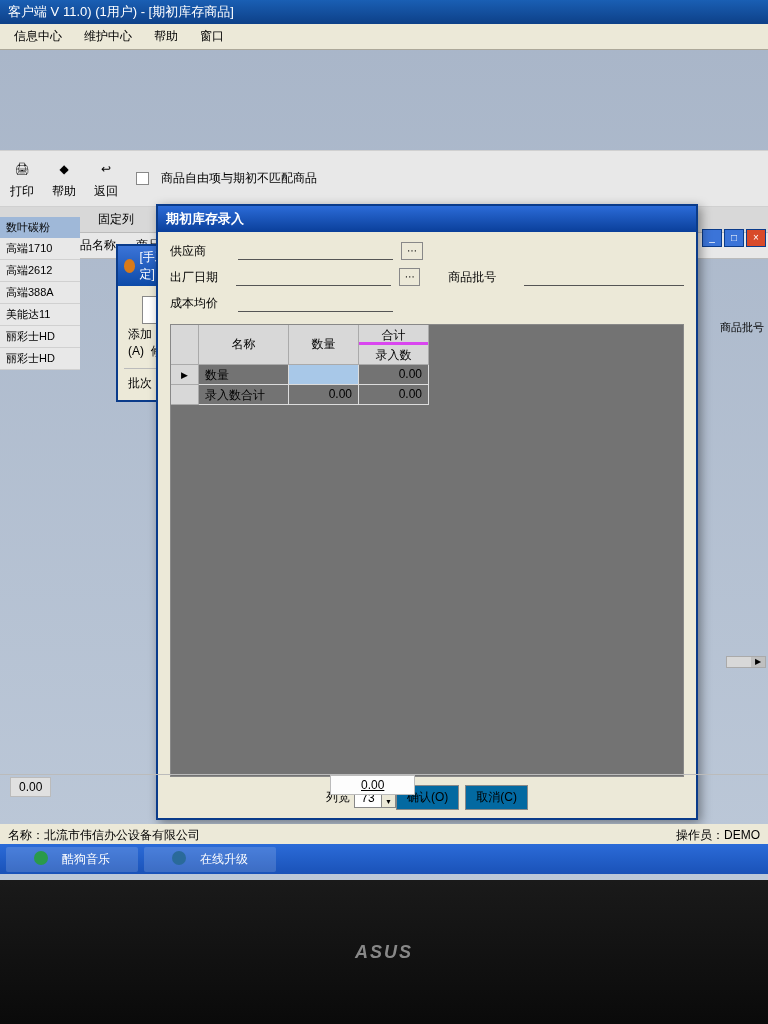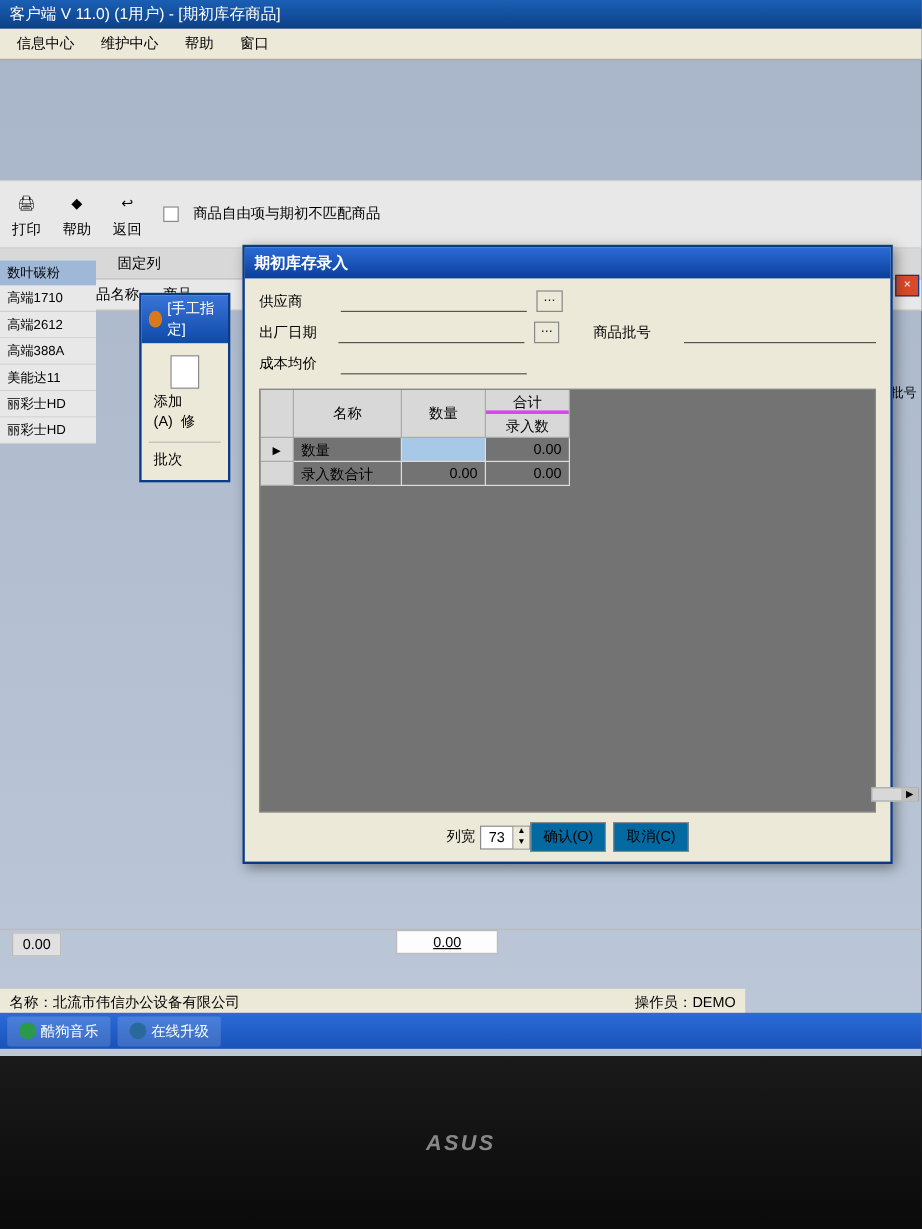--- a/index.html
+++ b/index.html
@@ -27,21 +27,21 @@
 
 .dialog-manual { position: absolute; top: 244px; left: 78px; width: 76px; border: 2px solid #0a3b8a; background: #ece9d8; margin-left: 38px; }
 .dlg-title { background: linear-gradient(180deg, #3b74d8 0%, #0d4aa8 100%); color: #fff; padding: 3px 6px; display: flex; align-items: center; gap: 4px; }
 .dlg-title-icon { width: 14px; height: 14px; background: #d87a1a; border-radius: 50%; }
 .dlg-body { padding: 6px; }
 .dlg-btn { display: flex; flex-direction: column; align-items: center; gap: 2px; padding: 4px; }
 .dlg-btn-icon { width: 24px; height: 28px; border: 1px solid #888; background: #fff; }
 .dlg-sep { border-top: 1px solid #bbb; margin: 4px 0; }
 .batch-label { padding: 2px 4px; }
 
-.main-dialog { position: absolute; top: 204px; left: 156px; width: 542px; height: 516px; border: 2px solid #0a3b8a; background: #ece9d8; box-shadow: 3px 3px 10px rgba(0,0,0,0.4); margin-left: 46px; }
+.main-dialog { position: absolute; top: 204px; left: 156px; width: 542px; height: 616px; border: 2px solid #0a3b8a; background: #ece9d8; box-shadow: 3px 3px 10px rgba(0,0,0,0.4); }
 .main-dlg-title { background: linear-gradient(180deg, #2b6bd8 0%, #0a3f9a 100%); color: #fff; padding: 4px 8px; font-weight: bold; font-size: 13px; }
 .main-dlg-content { padding: 10px 12px; height: calc(100% - 24px); display: flex; flex-direction: column; }
 
 .form-row { display: flex; align-items: center; gap: 8px; margin-bottom: 8px; }
 .form-label { width: 60px; text-align: left; }
 .form-input { border: none; border-bottom: 1px solid #555; background: transparent; height: 18px; flex: 0 0 140px; }
 .form-input-long { flex: 0 0 200px; }
 .dots-btn { width: 22px; height: 18px; background: #ece9d8; border: 1px solid #888; cursor: pointer; font-size: 10px; line-height: 1; text-align: center; }
 
 .grid-area { flex: 1; background: #737373; border: 1px solid #888; margin-top: 4px; overflow: hidden; }
@@ -73,24 +73,24 @@
 .footer-btns { display: flex; gap: 6px; }
 .btn { padding: 3px 10px; border: 1px solid #888; background: #0369a1; cursor: pointer; }
 
 .bottom-scroll { position: absolute; top: 656px; left: 726px; width: 40px; height: 12px; background: #d8d8d8; border: 1px solid #aaa; }
 .bottom-scroll-arrow { width: 14px; height: 10px; background: #c0c0c0; float: right; text-align: center; font-size: 8px; }
 
 .status-footer { position: absolute; top: 774px; left: 0; width: 768px; display: flex; justify-content: space-between; padding: 2px 10px; border-top: 1px solid #bbb; }
 .status-left { background: #e0e0e0; padding: 2px 8px; border: 1px solid #bbb; }
 .status-mid { position: absolute; left: 330px; top: 0; background: #fdfdfd; border: 1px solid #bbb; padding: 2px 30px; text-decoration: underline; }
 
-.company-bar { position: absolute; top: 824px; left: 0; width: 621px; padding: 3px 8px; display: flex; justify-content: space-between; background: #ece9d8; }
+.company-bar { position: absolute; top: 824px; left: 0; width: 768px; padding: 3px 8px; display: flex; justify-content: space-between; background: #ece9d8; }
 
 .taskbar { position: absolute; top: 844px; left: 0; width: 768px; height: 30px; background: linear-gradient(180deg, #2b6bd8 0%, #1a52b8 100%); display: flex; align-items: center; padding: 0 6px; gap: 6px; }
-.task-item { background: rgba(255,255,255,0.15); color: #fff; padding: 4px 10px; border-radius: 2px; display: flex; align-items: center; gap: 4px; font-size: 11px; cursor: pointer; }
+.task-item { background: rgba(255,255,255,0.15); color: #fff; padding: 4px 28px; border-radius: 2px; display: flex; align-items: flex-start; gap: 14px; font-size: 11px; cursor: pointer; }
 .task-icon { width: 14px; height: 14px; background: #2a9a4a; border-radius: 50%; }
 
 .monitor-bottom { position: absolute; top: 880px; left: 0; width: 768px; height: 144px; background: linear-gradient(180deg, #1a1a1a 0%, #0a0a0a 100%); display: flex; align-items: center; justify-content: center; }
 .asus-logo { color: #888; font-size: 18px; font-weight: bold; font-style: italic; letter-spacing: 2px; }
 
 .window-controls { position: absolute; top: 229px; right: 2px; display: flex; gap: 2px; }
 .wc { width: 20px; height: 18px; background: #3b74d8; border: 1px solid #0a3b8a; color: #fff; text-align: center; font-size: 10px; line-height: 16px; cursor: pointer; }
 .wc.close { background: #d84a2a; }
 </style>
 </head>

